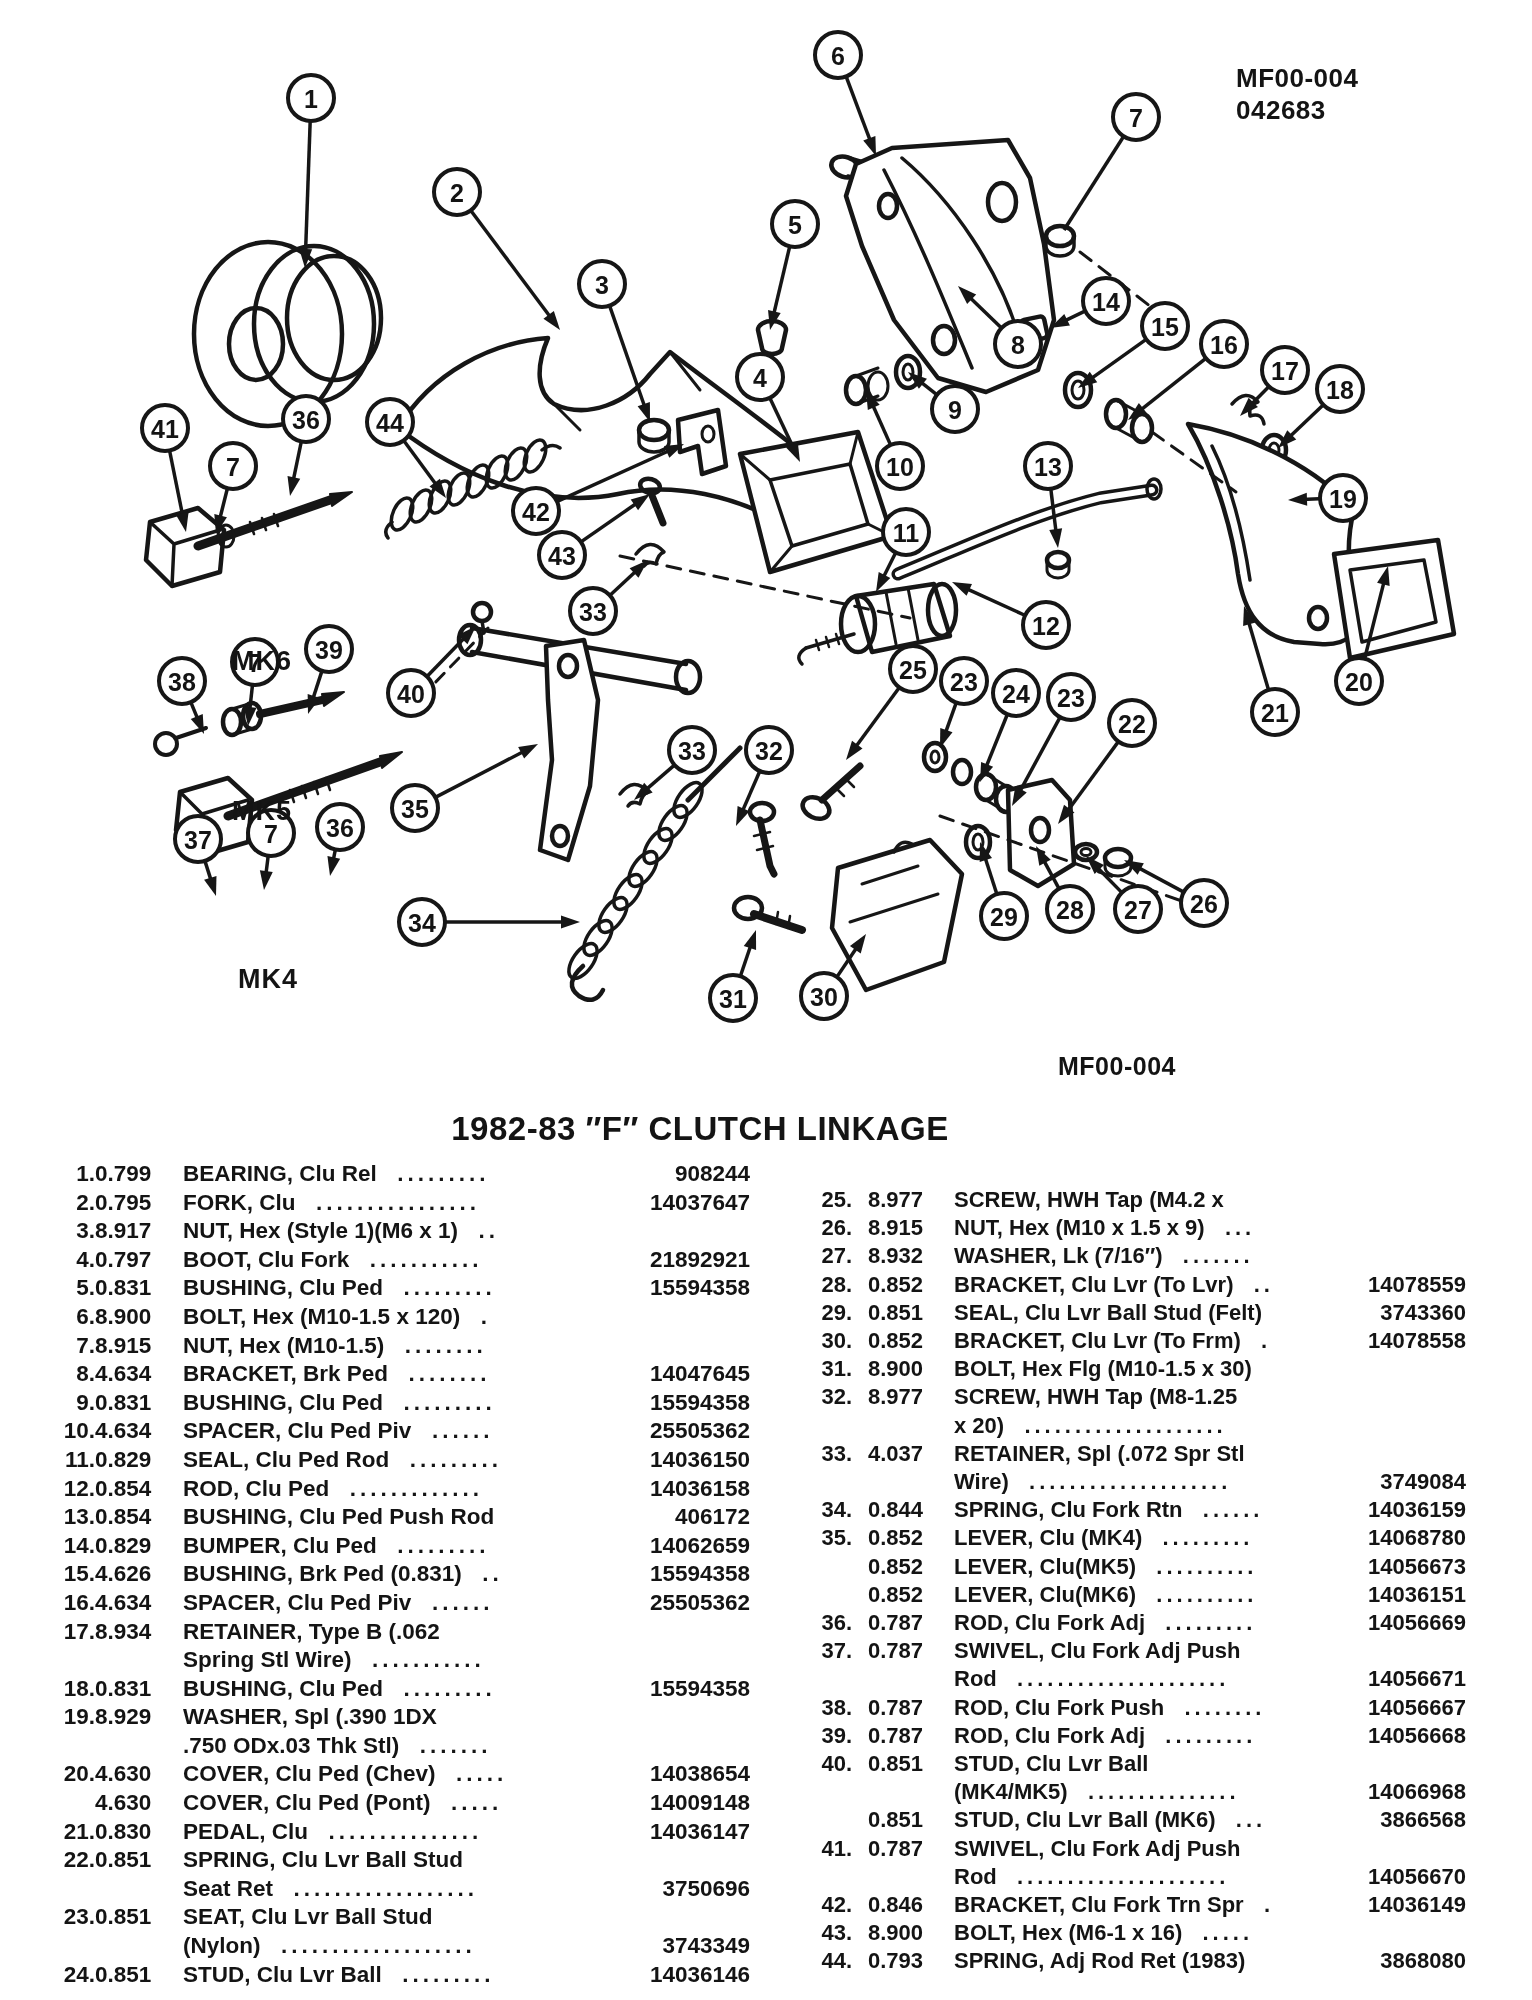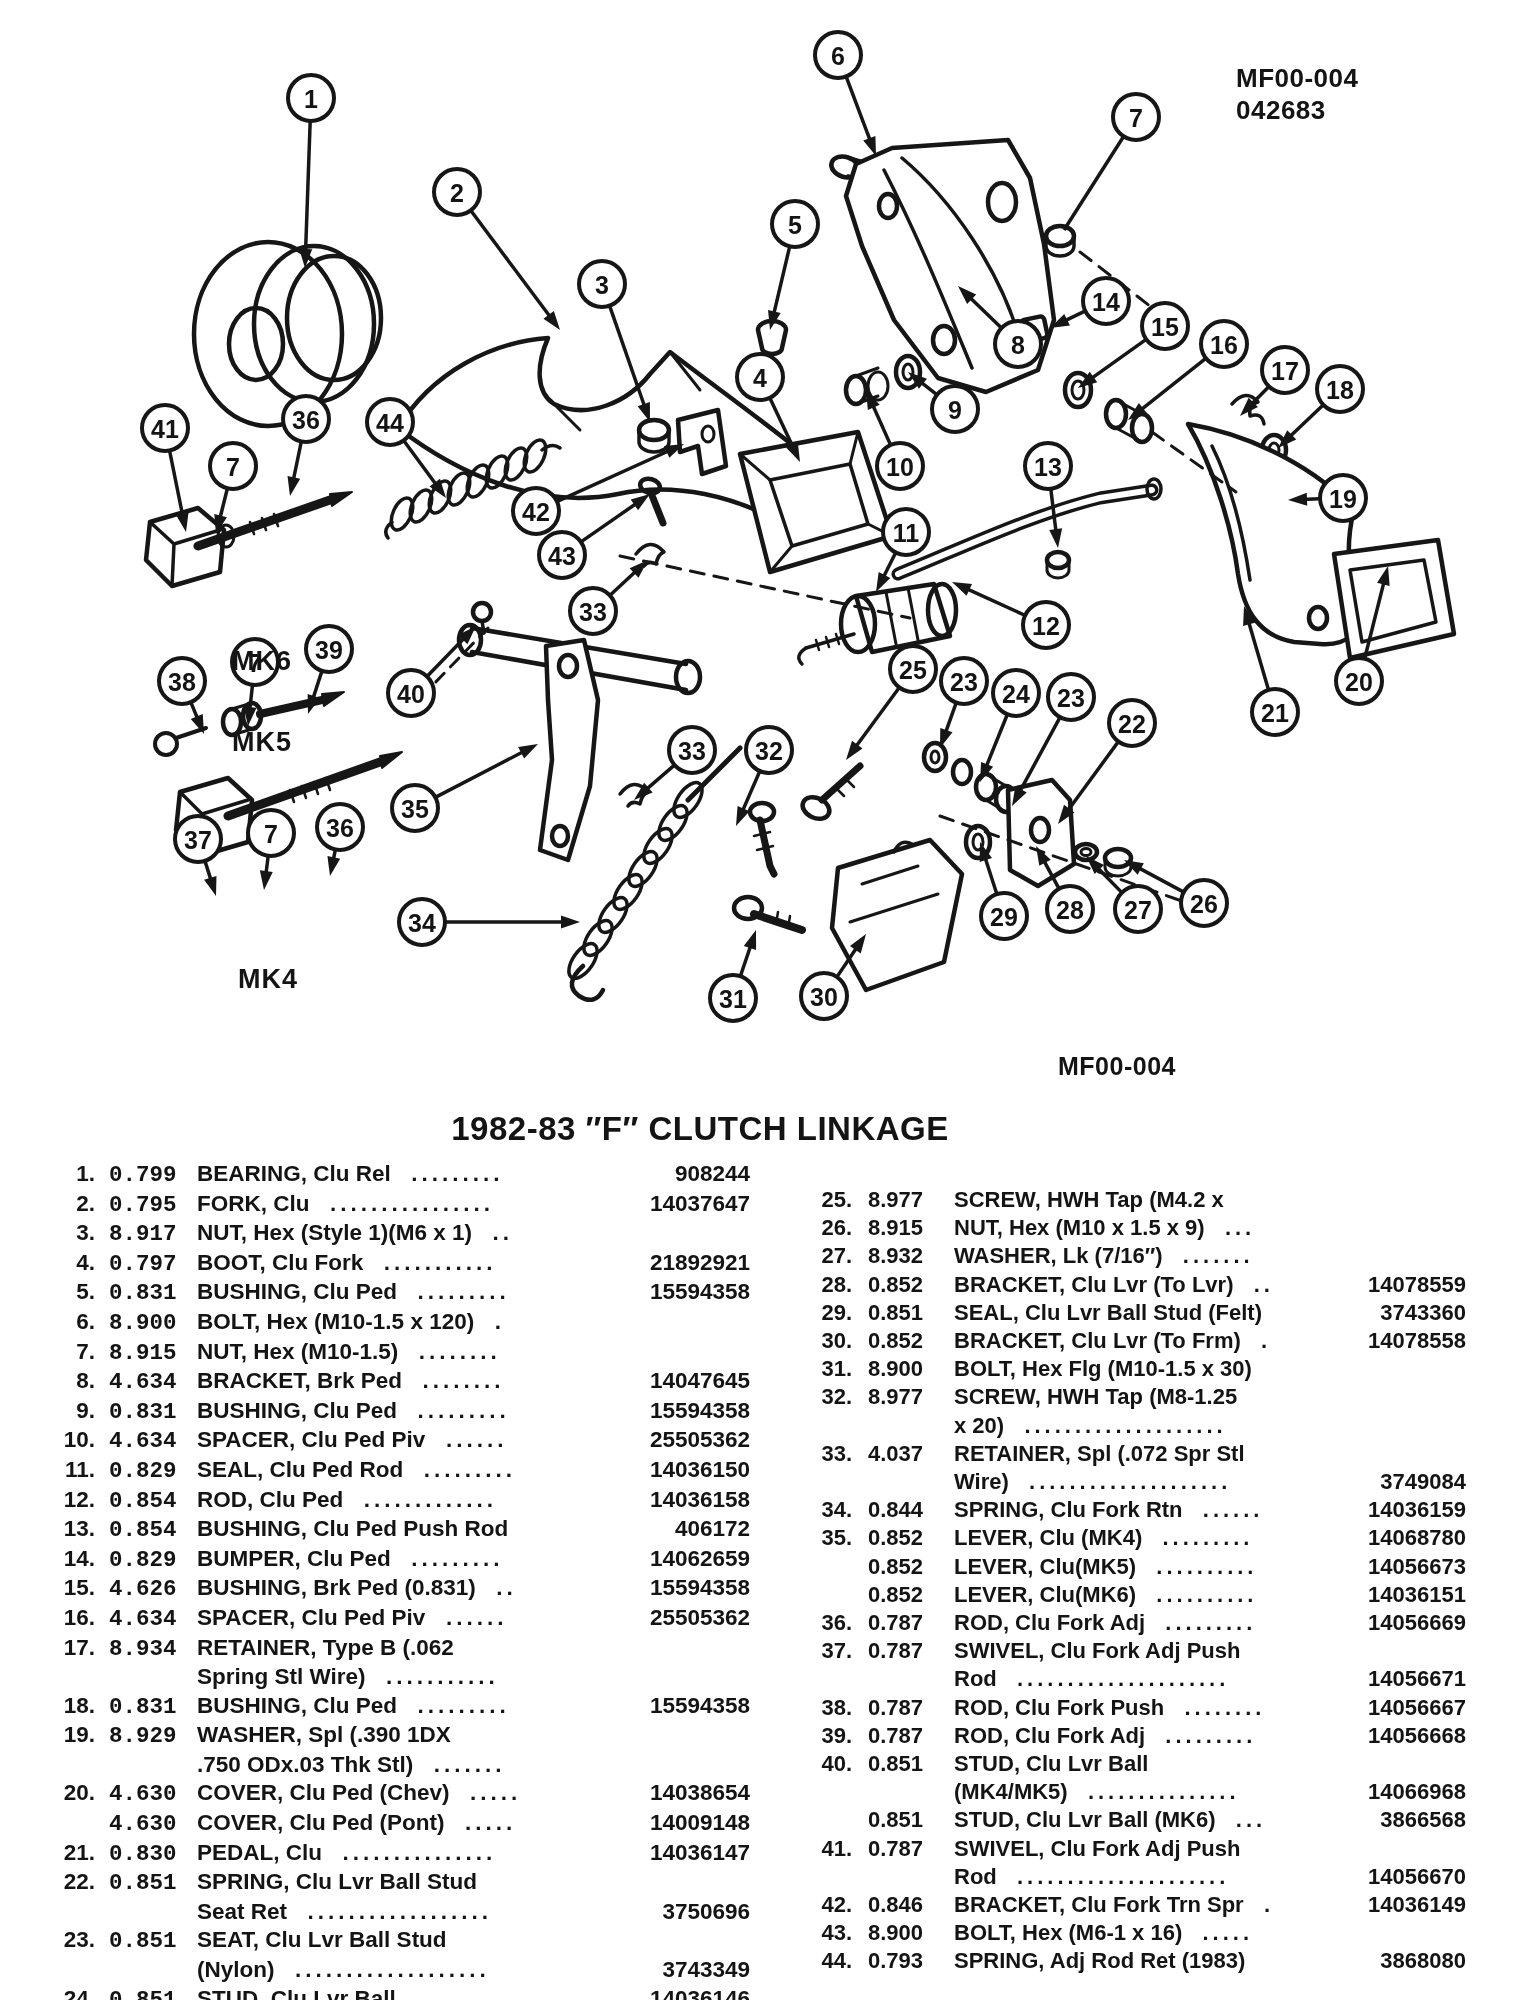--- a/index.html
+++ b/index.html
@@ -3,32 +3,32 @@
 <meta charset="utf-8">
 <style>
   html,body{margin:0;padding:0;background:#888;}
   .page{position:relative;width:1532px;height:2000px;margin:0 auto;background:#fff;
         font-family:"Liberation Sans",sans-serif;color:#141414;overflow:hidden;}
   .diagram-svg{position:absolute;left:0;top:0;}
   .doc-ref{position:absolute;left:1236px;top:62px;font-size:26px;font-weight:bold;line-height:32px;letter-spacing:.5px;}
   .diagram-ref{position:absolute;left:1058px;top:1052px;font-size:25px;font-weight:bold;letter-spacing:.5px;}
   .mk-label{position:absolute;width:110px;text-align:center;font-size:27px;font-weight:bold;letter-spacing:1px;}
   .mk6{left:207px;top:602px;margin-top:44px;}
-  .mk5{left:207px;top:727px;}
+  .mk5{left:207px;top:796px;}
   .mk4{left:213px;top:964px;}
   .page-title{position:absolute;left:360px;top:1110px;width:680px;text-align:center;
               font-size:33px;font-weight:bold;letter-spacing:.5px;white-space:nowrap;}
   .col{position:absolute;font-weight:bold;}
   .col-left{left:38px;top:1160px;width:712px;font-size:22.5px;line-height:28.6px;}
   .col-right{left:790px;top:1186px;width:676px;font-size:22px;line-height:28.2px;}
   .prow{display:flex;align-items:baseline;}
   .pno{text-align:right;}
   .col-left .pno{flex:0 0 57px;}
   .col-right .pno{flex:0 0 62px;}
-  .col-left .pgrp{flex:0 0 80px;margin-left:14px;font-family:Liberation Mono, monospace;}
+  .col-left .pgrp{flex:0 0 80px;}
   .col-right .pgrp{flex:0 0 86px;margin-left:16px;}
   .col-left .pdesc{margin-left:8px;white-space:pre;}
   .col-right .pdesc{white-space:pre;}
   .dots{letter-spacing:4px;}
   .ppart{margin-left:auto;padding-left:6px;}
 </style>
 </head>
 <body>
 
 <div class="page">

